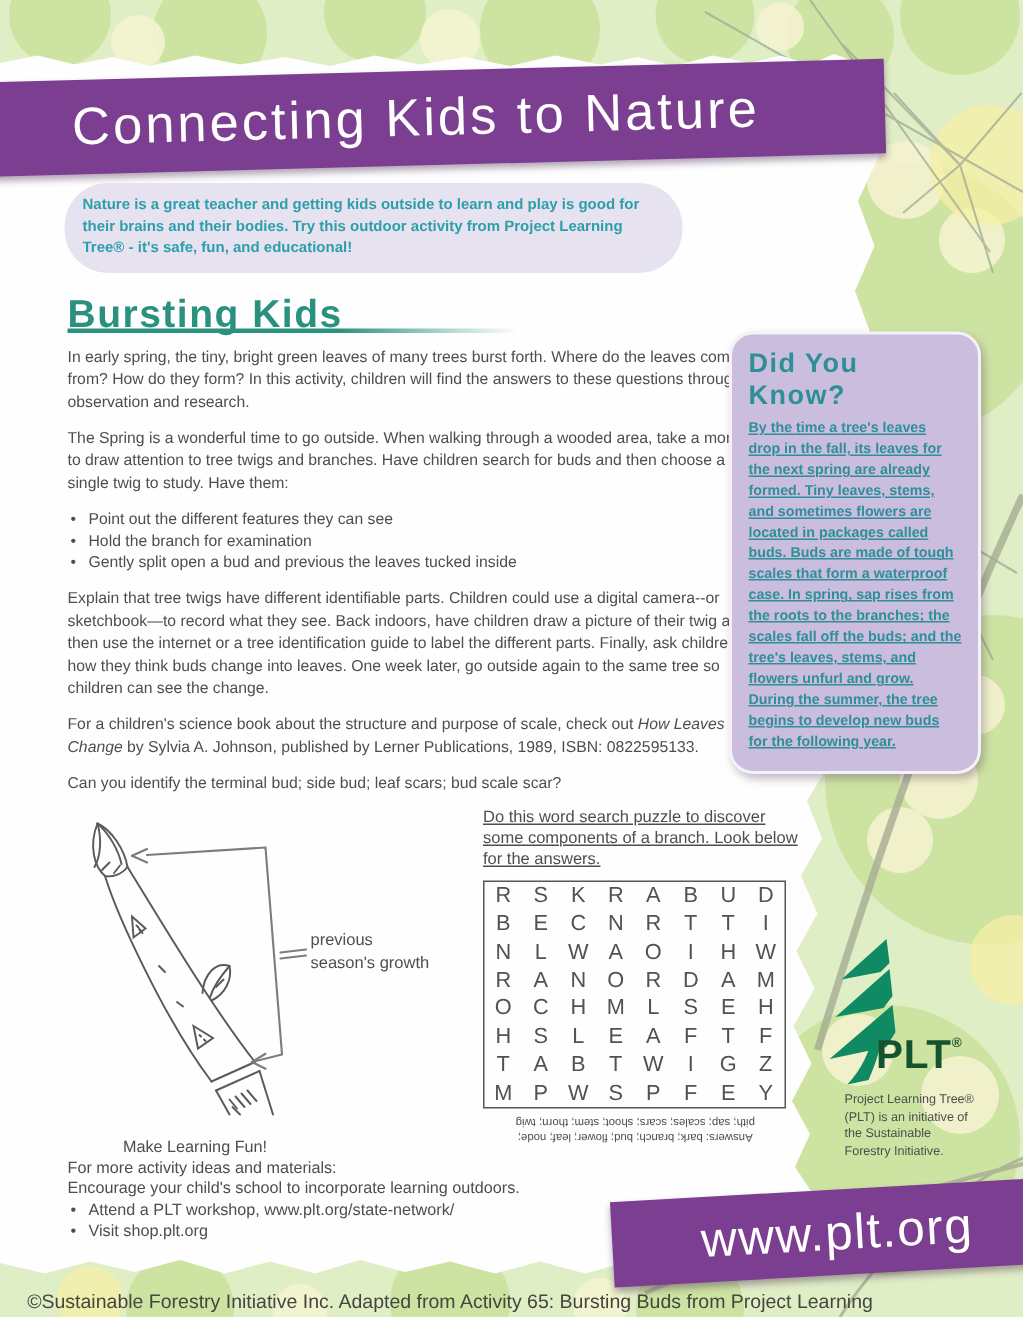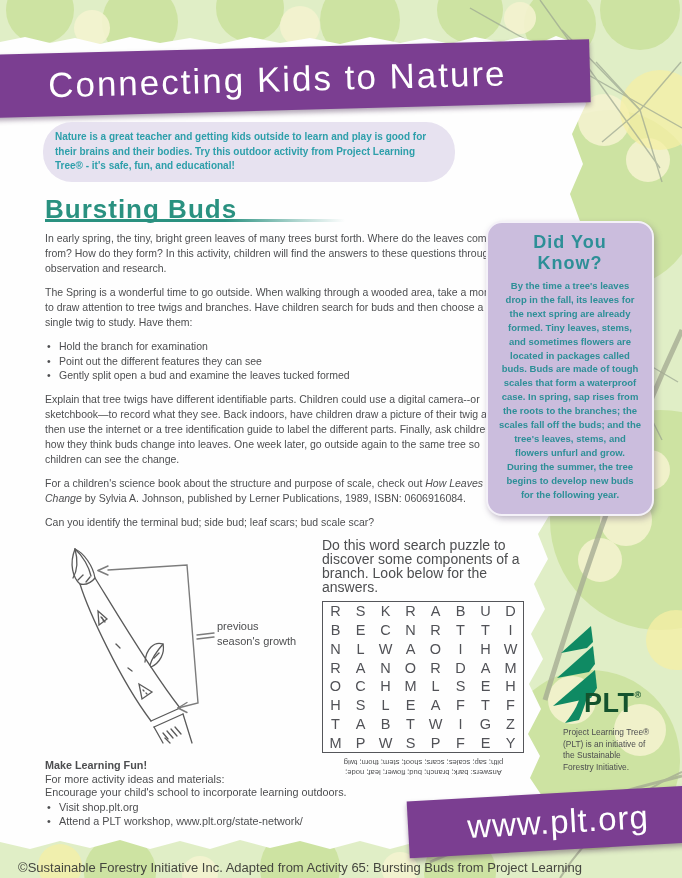--- a/index.html
+++ b/index.html
@@ -33,37 +33,37 @@
   .title-rule{width:300px;height:3px;margin-bottom:9px;
     background:linear-gradient(to right,#2a9180 60%,rgba(42,145,128,.35) 85%,rgba(42,145,128,0));}
   .main-col p{margin:0 0 9px 0;}
   ul.plain{list-style:none;margin:0 0 9px 2px;padding:0;}
   ul.plain li{line-height:14.5px;padding-left:12px;position:relative;}
   ul.plain li::before{content:"•";position:absolute;left:0;top:0;color:#4d4e50;}
   .ital{font-style:italic;}
   
   .dyk{position:absolute;left:486px;top:221px;width:168px;z-index:3;background:#cbbddd;
     border:2px solid #f4f1f8;border-radius:16px;padding:9px 11px 12px 11px;
-    box-shadow:2px 3px 6px rgba(80,60,100,.35);box-sizing:border-box;text-align:center;}
+    box-shadow:2px 3px 6px rgba(80,60,100,.35);box-sizing:border-box;}
   .dyk-title{color:#2d8f97;font-size:18px;letter-spacing:1px;font-weight:bold;margin:0 0 5px 0;}
-  .dyk-body{color:#2d8f97;font-size:9.5px;line-height:13.9px;font-weight:bold;}
-  
-  .fig{position:absolute;left:50px;top:540px;z-index:3;}
+  .dyk-body{color:#2d8f97;font-size:9.5px;line-height:13.9px;font-weight:bold;text-decoration:underline;}
+  
+  .fig{position:absolute;left:40px;top:540px;z-index:3;}
   .fig svg text{font-family:"Liberation Sans",sans-serif;font-size:11px;fill:#4d4e50;}
   
   .ws{position:absolute;left:322px;top:538px;width:212px;z-index:3;}
-  .ws-instructions{font-size:14px;line-height:14px;margin-bottom:7px;color:#4d4e50;}
+  .ws-instructions{font-size:11px;line-height:14px;margin-bottom:7px;color:#4d4e50;text-decoration:underline;}
   .ws-grid{width:200px;height:150px;border:1.5px solid #55565a;display:grid;
     grid-template-columns:repeat(8,1fr);grid-template-rows:repeat(8,1fr);}
   .ws-cell{display:flex;align-items:center;justify-content:center;font-size:14.5px;color:#515257;}
   .ws-answers{width:203px;margin-top:4px;transform:rotate(180deg);text-align:center;
     font-size:7.6px;line-height:10px;color:#4d4e50;}
   
   .learn{position:absolute;left:45px;top:759px;width:390px;z-index:3;font-size:10.8px;line-height:13.6px;}
-  .learn .hd{font-weight:bold;}
+  .learn .hd{font-weight:normal;margin-left:37px;}
   
   .plt{position:absolute;left:551px;top:626px;width:110px;height:150px;z-index:2;}
   .plt-word{position:absolute;left:33px;top:62px;color:#14532d;font-size:27px;font-weight:bold;letter-spacing:.5px;}
   .plt-word sup{font-size:9px;vertical-align:14px;}
   .plt-caption{position:absolute;left:12px;top:101px;width:90px;font-size:8.4px;line-height:11.5px;color:#4d4e50;}
   
   .url-banner{position:absolute;left:408px;top:793px;width:300px;height:57px;background:#7b3e91;z-index:5;
     transform:rotate(-3.2deg);box-shadow:0 3px 5px rgba(60,30,70,.4);
     display:flex;align-items:center;justify-content:center;}
   .url-banner span{color:#fff;font-size:33px;letter-spacing:1px;}
@@ -141,31 +141,31 @@
 
   <div class="banner">
     <div class="banner-title">Connecting Kids to Nature</div>
   </div>
 
   <div class="intro">
     <span>Nature is a great teacher and getting kids outside to learn and play is good for their brains and their bodies. Try this outdoor activity from Project Learning Tree® - it's safe, fun, and educational!</span>
   </div>
 
   <div class="main-col">
-    <div class="article-title">Bursting Buds</div>
+    <div class="article-title">Bursting Kids</div>
     <div class="title-rule"></div>
     <p>In early spring, the tiny, bright green leaves of many trees burst forth. Where do the leaves come from? How do they form? In this activity, children will find the answers to these questions through observation and research.</p>
     <p>The Spring is a wonderful time to go outside. When walking through a wooded area, take a moment to draw attention to tree twigs and branches. Have children search for buds and then choose a single twig to study. Have them:</p>
     <ul class="plain">
+      <li>Point out the different features they can see</li>
       <li>Hold the branch for examination</li>
-      <li>Point out the different features they can see</li>
-      <li>Gently split open a bud and examine the leaves tucked formed</li>
+      <li>Gently split open a bud and previous the leaves tucked inside</li>
     </ul>
     <p>Explain that tree twigs have different identifiable parts. Children could use a digital camera--or sketchbook—to record what they see. Back indoors, have children draw a picture of their twig and then use the internet or a tree identification guide to label the different parts. Finally, ask children how they think buds change into leaves. One week later, go outside again to the same tree so children can see the change.</p>
-    <p><span>For a children's science book about the structure and purpose of scale, check out </span><span class="ital">How Leaves Change</span><span> by Sylvia A. Johnson, published by Lerner Publications, 1989, ISBN: 0606916084.</span></p>
+    <p><span>For a children's science book about the structure and purpose of scale, check out </span><span class="ital">How Leaves Change</span><span> by Sylvia A. Johnson, published by Lerner Publications, 1989, ISBN: 0822595133.</span></p>
     <p>Can you identify the terminal bud; side bud; leaf scars; bud scale scar?</p>
   </div>
 
   <div class="dyk">
     <div class="dyk-title">Did You Know?</div>
     <div class="dyk-body">By the time a tree's leaves drop in the fall, its leaves for the next spring are already formed. Tiny leaves, stems, and sometimes flowers are located in packages called buds. Buds are made of tough scales that form a waterproof case. In spring, sap rises from the roots to the branches; the scales fall off the buds; and the tree's leaves, stems, and flowers unfurl and grow. During the summer, the tree begins to develop new buds for the following year.</div>
   </div>
 
   <div class="fig">
     <svg width="250" height="232" viewBox="0 0 250 232">
@@ -294,22 +294,22 @@
       <div>Answers: bark; branch; bud; flower; leaf; node;</div>
       <div>pith; sap; scales; scars; shoot; stem; thorn; twig</div>
     </div>
   </div>
 
   <div class="learn">
     <div class="hd">Make Learning Fun!</div>
     <div>For more activity ideas and materials:</div>
     <div>Encourage your child's school to incorporate learning outdoors.</div>
     <ul class="plain">
+      <li>Attend a PLT workshop, www.plt.org/state-network/</li>
       <li>Visit shop.plt.org</li>
-      <li>Attend a PLT workshop, www.plt.org/state-network/</li>
     </ul>
   </div>
 
   <div class="plt">
     <svg width="48" height="98" viewBox="0 0 48 98">
       <g fill="#0f8a63">
         <path d="M40,0 L10,27 L36,22 L42,16 Z"></path>
         <path d="M42,20 L6,52 L38,46 L44,38 Z"></path>
         <path d="M44,44 L2,80 L40,72 L46,62 Z"></path>
         <path d="M32,62 C28,76 24,86 14,97 L28,94 C33,83 36,72 38,64 Z"></path>

